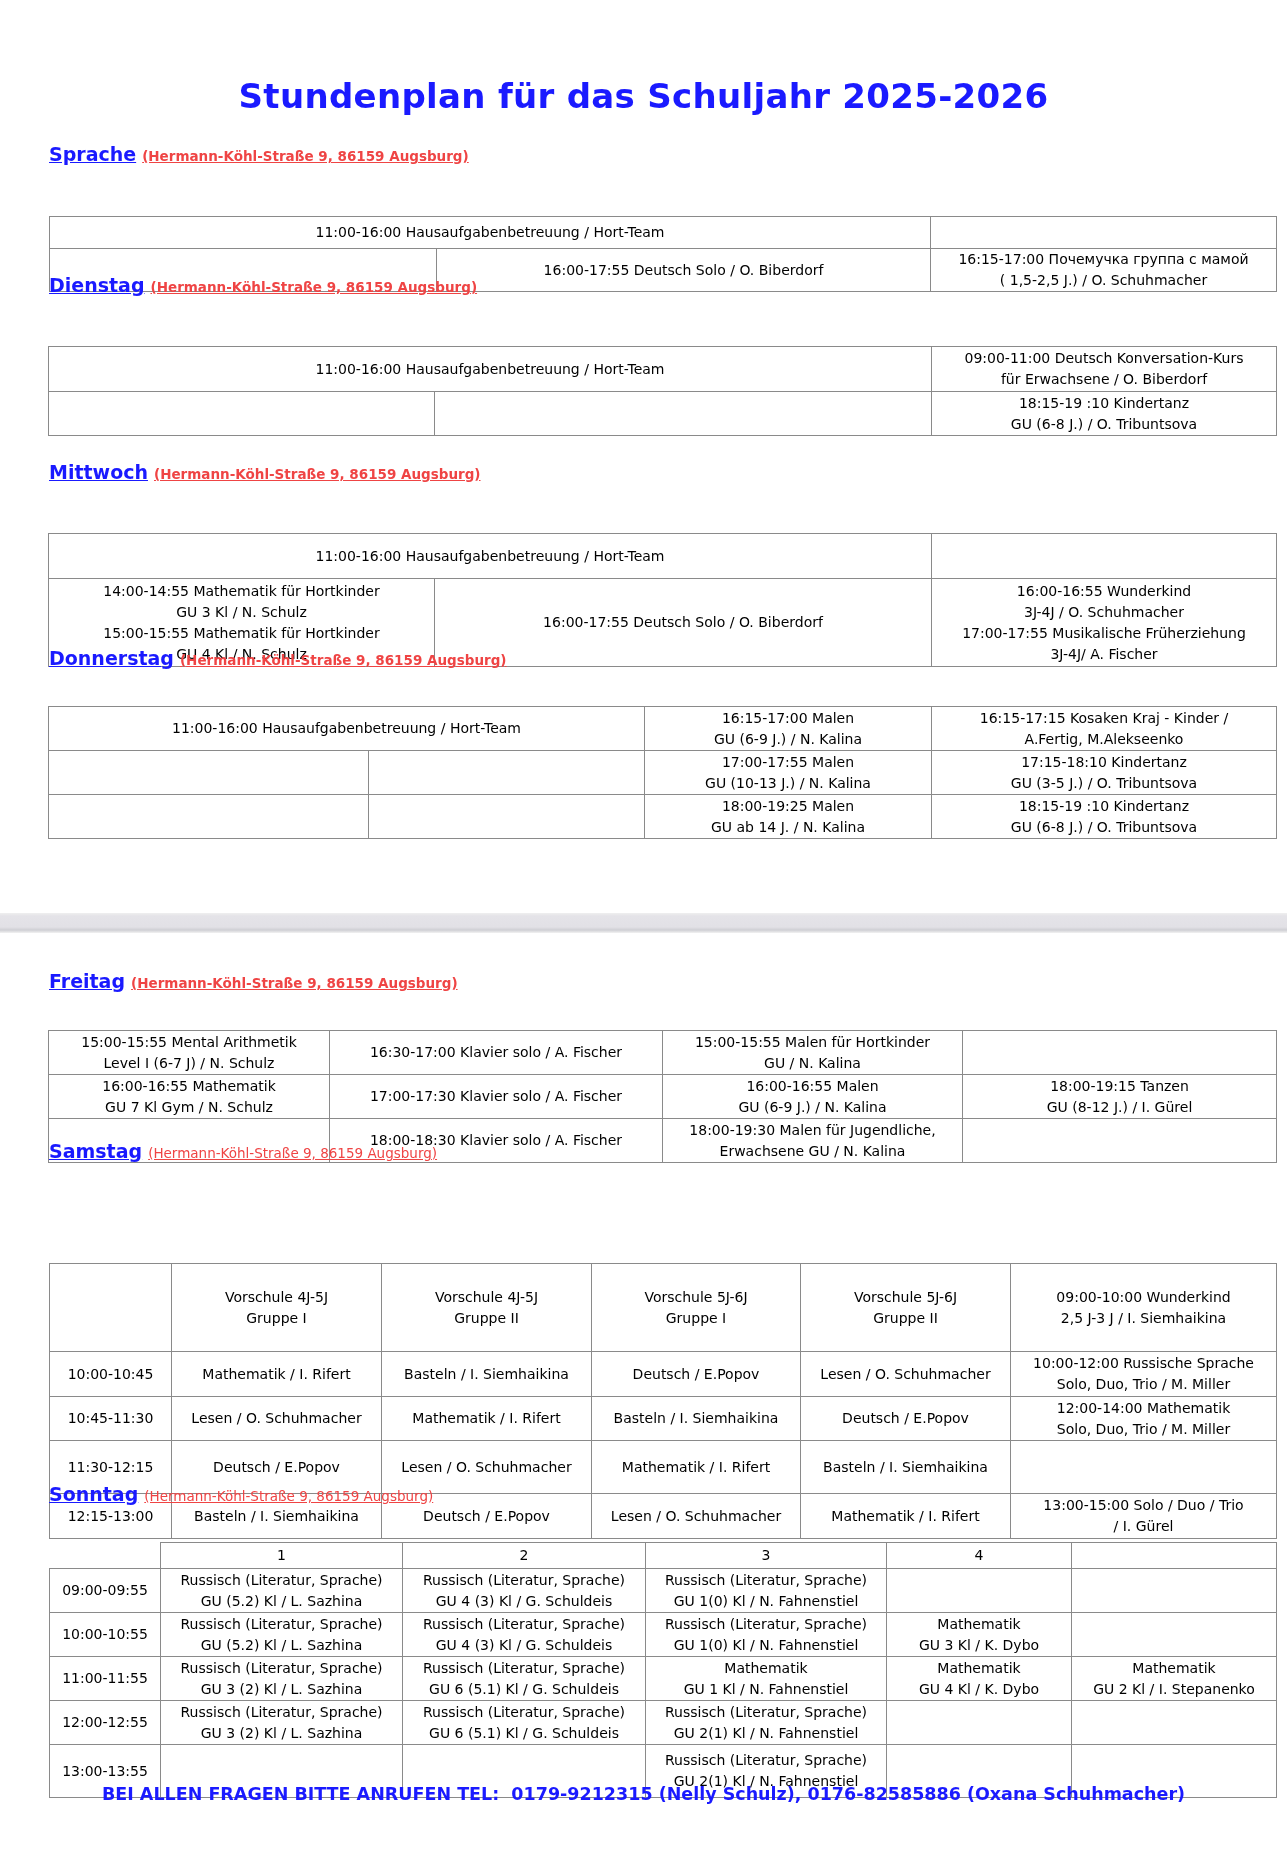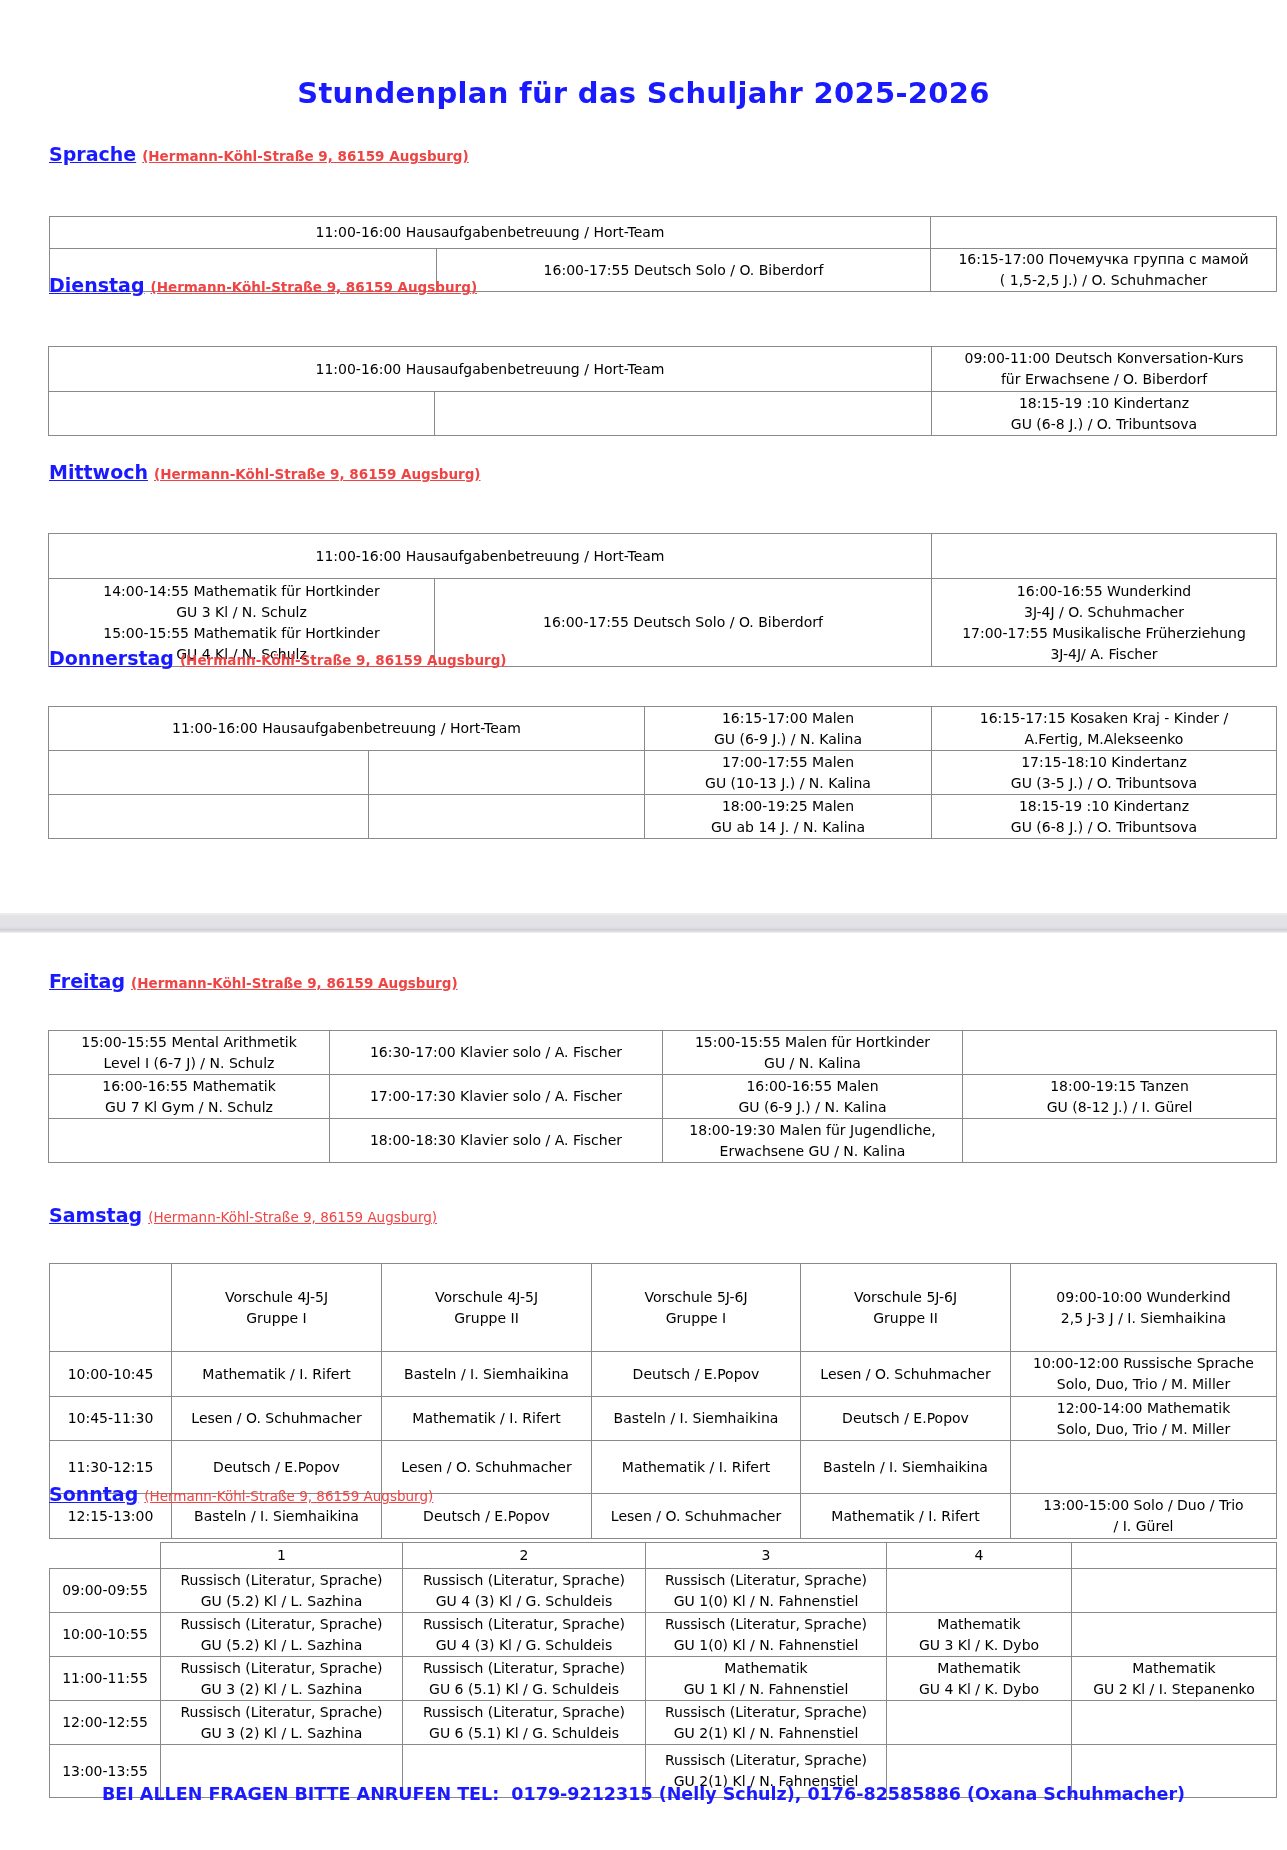--- a/index.html
+++ b/index.html
@@ -1,19 +1,19 @@
 <!DOCTYPE html>
 <html><head>
 <meta charset="utf-8">
 <style>
   html, body { margin: 0; padding: 0; background: #ffffff; }
   body { width: 1287px; height: 1850px; position: relative; overflow: hidden;
          font-family: "DejaVu Sans", sans-serif; color: #000; }
   .title { position: absolute; left: 0; width: 1287px; top: 76px; text-align: center;
-           color: #1a1aff; font-weight: bold; font-size: 29px; letter-spacing: 0.3px;
+           color: #1a1aff; font-weight: bold; font-size: 34px; letter-spacing: 0.3px;
            font-family: "DejaVu Sans", sans-serif; }
   .day-head { position: absolute; left: 49px; white-space: nowrap; }
   .day-name { color: #1a1aff; font-weight: bold; font-size: 19px; text-decoration: underline; }
   .day-addr { color: #ef4444; font-size: 13.5px; text-decoration: underline; margin-left: 6px; font-weight: 600; }
   table.sched { position: absolute; border-collapse: collapse; table-layout: fixed; margin-top: 36px; }
   table.sched td { border: 1.5px solid #8a8a8a; text-align: center; vertical-align: middle;
                    font-size: 14px; line-height: 21px; padding: 0 4px; font-weight: 500;
                    white-space: pre-line; overflow: hidden; }
   table.sched td.noborder { border-top: none; border-left: none; }
   .separator { position: absolute; left: 0; width: 1287px; top: 913px; height: 20px;
@@ -174,21 +174,21 @@
     <td></td>
     <td>18:00-18:30 Klavier solo / A. Fischer
  </td>
     <td>18:00-19:30 Malen für Jugendliche,
 Erwachsene GU / N. Kalina</td>
     <td></td>
   </tr>
 </tbody>
   </table>
 
-<div class="day-head" style="top:1204px">
+<div class="day-head" style="top:1140px">
   <span class="day-name">Samstag</span><span class="day-addr" style="font-weight:normal">(Hermann-Köhl-Straße 9, 86159 Augsburg)</span>
 </div>
 <table class="sched" style="left:49px; top:1227px; width:1227px;">
   <colgroup>
       <col style="width:122px">
       <col style="width:210px">
       <col style="width:210px">
       <col style="width:209px">
       <col style="width:210px">
       <col style="width:266px">

